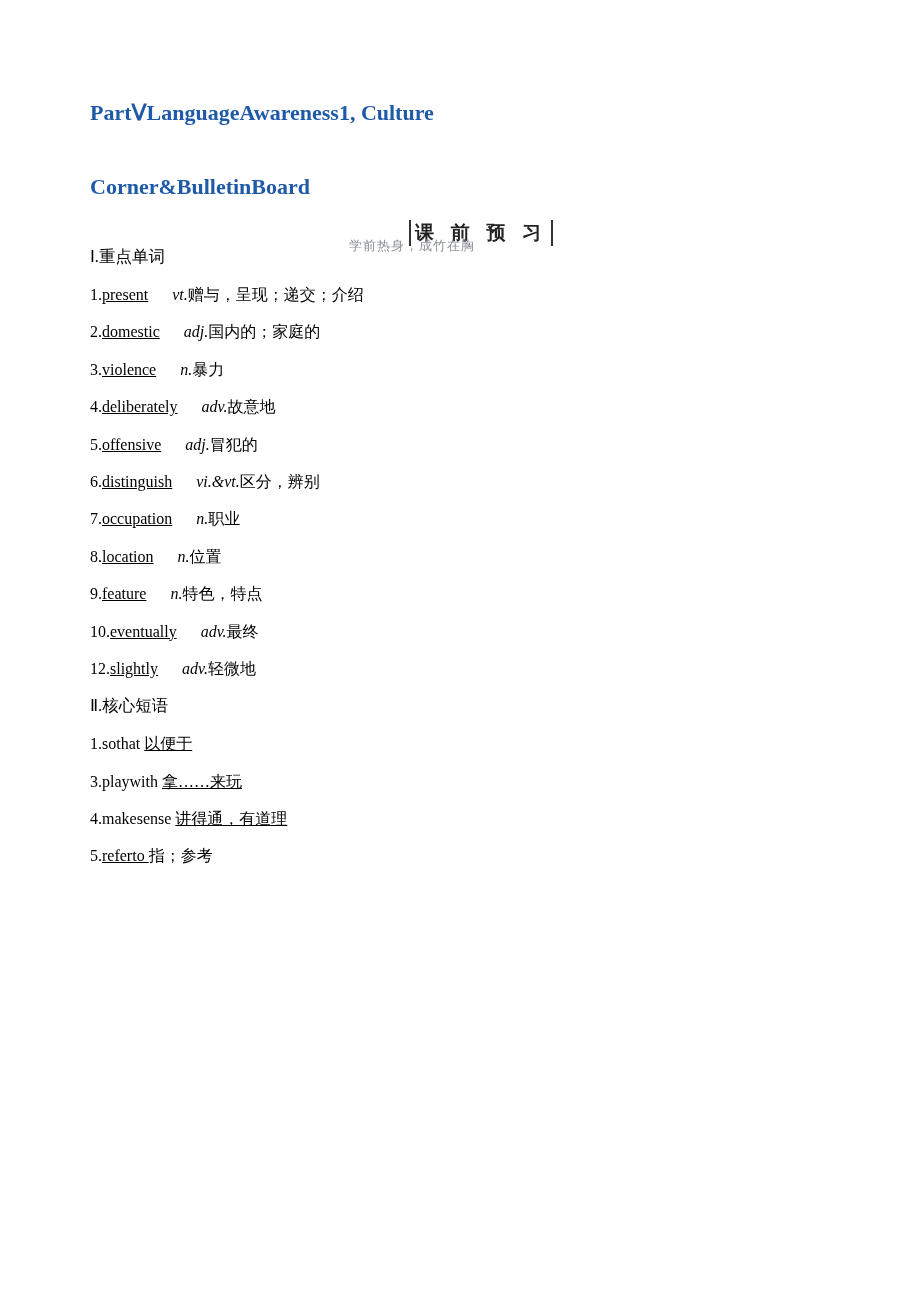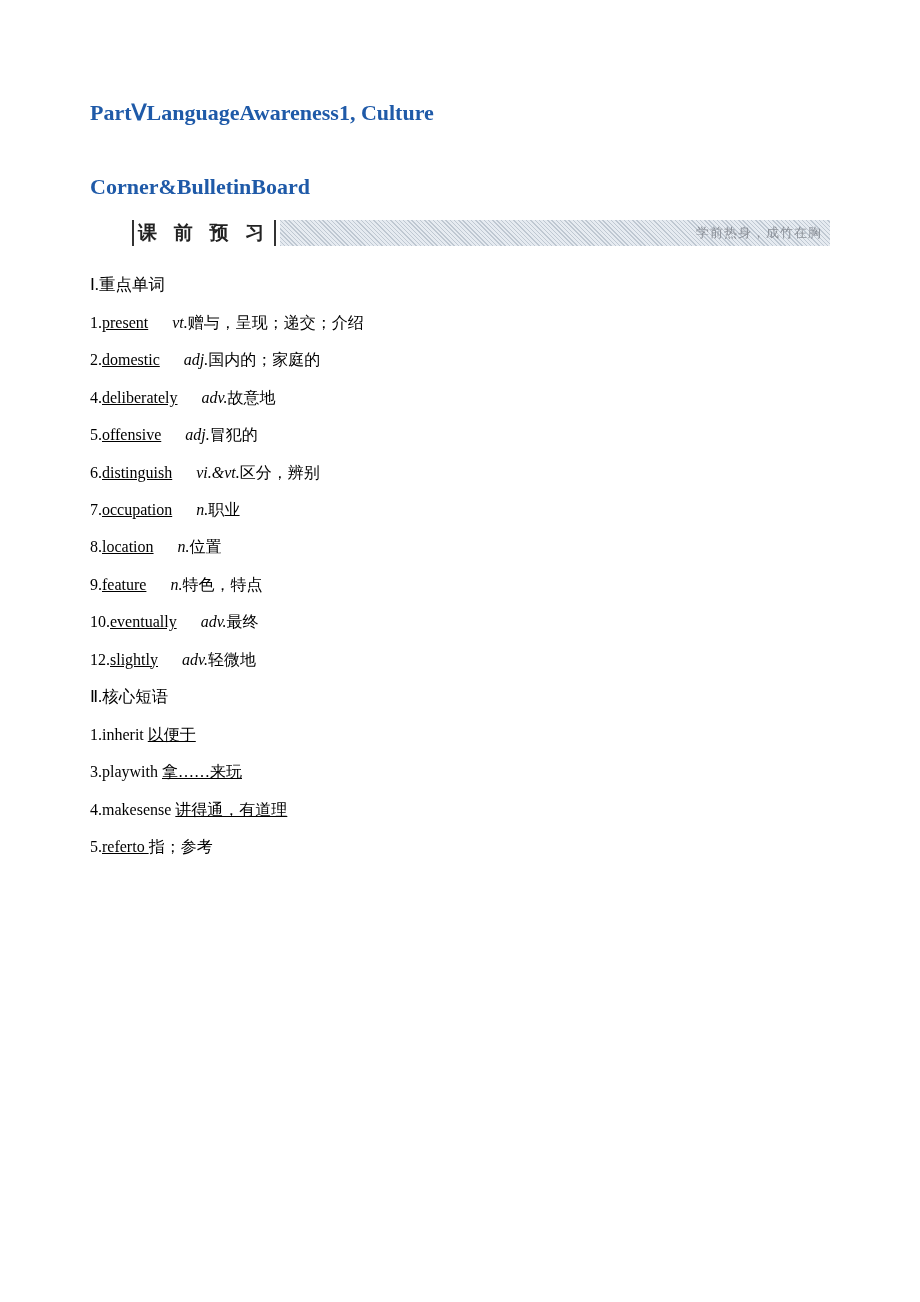--- a/index.html
+++ b/index.html
@@ -23,22 +23,22 @@
     .subtitle-line {
       color: #1f5aa8;
       font-weight: bold;
       font-size: 22px;
       margin-bottom: 20px;
     }
     .preview-bar {
       display: flex;
       align-items: center;
       height: 26px;
-      margin-bottom: 28px;
       margin-left: 42px;
+      flex-direction: column;
     }
     .preview-label {
       font-weight: bold;
       font-size: 19px;
       color: #222;
       letter-spacing: 6px;
       border-left: 2px solid #333;
       border-right: 2px solid #333;
       padding: 0 4px 0 4px;
       white-space: nowrap;
@@ -95,29 +95,30 @@
   <div class="preview-label">课 前 预 习</div>
   <div class="preview-hatch">
     <span class="preview-note">学前热身，成竹在胸</span>
   </div>
 </div>
 
 <div class="section-heading">Ⅰ.重点单词</div>
 <div id="section1-list">
     <div class="entry"><span>1.</span><span class="u">present</span><span class="it">vt.</span><span>赠与，呈现；递交；介绍</span></div>
     <div class="entry"><span>2.</span><span class="u">domestic</span><span class="it">adj.</span><span>国内的；家庭的</span></div>
+    <div class="entry"><span>3.</span><span class="u">violence</span><span class="it">n.</span><span>暴力</span></div>
     <div class="entry"><span>4.</span><span class="u">deliberately</span><span class="it">adv.</span><span>故意地</span></div>
     <div class="entry"><span>5.</span><span class="u">offensive</span><span class="it">adj.</span><span>冒犯的</span></div>
     <div class="entry"><span>6.</span><span class="u">distinguish</span><span class="it">vi.&amp;vt.</span><span>区分，辨别</span></div>
     <div class="entry"><span>7.</span><span class="u">occupation</span><span class="it">n.</span><span>职业</span></div>
     <div class="entry"><span>8.</span><span class="u">location</span><span class="it">n.</span><span>位置</span></div>
     <div class="entry"><span>9.</span><span class="u">feature</span><span class="it">n.</span><span>特色，特点</span></div>
     <div class="entry"><span>10.</span><span class="u">eventually</span><span class="it">adv.</span><span>最终</span></div>
     <div class="entry"><span>12.</span><span class="u">slightly</span><span class="it">adv.</span><span>轻微地</span></div>
   </div>
 
 <div class="section-heading">Ⅱ.核心短语</div>
 <div id="section2-list">
-    <div class="entry"><span>1.</span><span>inherit </span><span class="u">以便于</span></div>
+    <div class="entry"><span>1.</span><span>sothat </span><span class="u">以便于</span></div>
     <div class="entry"><span>3.</span><span>playwith </span><span class="u">拿……来玩</span></div>
     <div class="entry"><span>4.</span><span>makesense </span><span class="u">讲得通，有道理</span></div>
     <div class="entry"><span>5.</span><span class="u">referto </span><span>指；参考</span></div>
   </div>
 
 </body></html>

